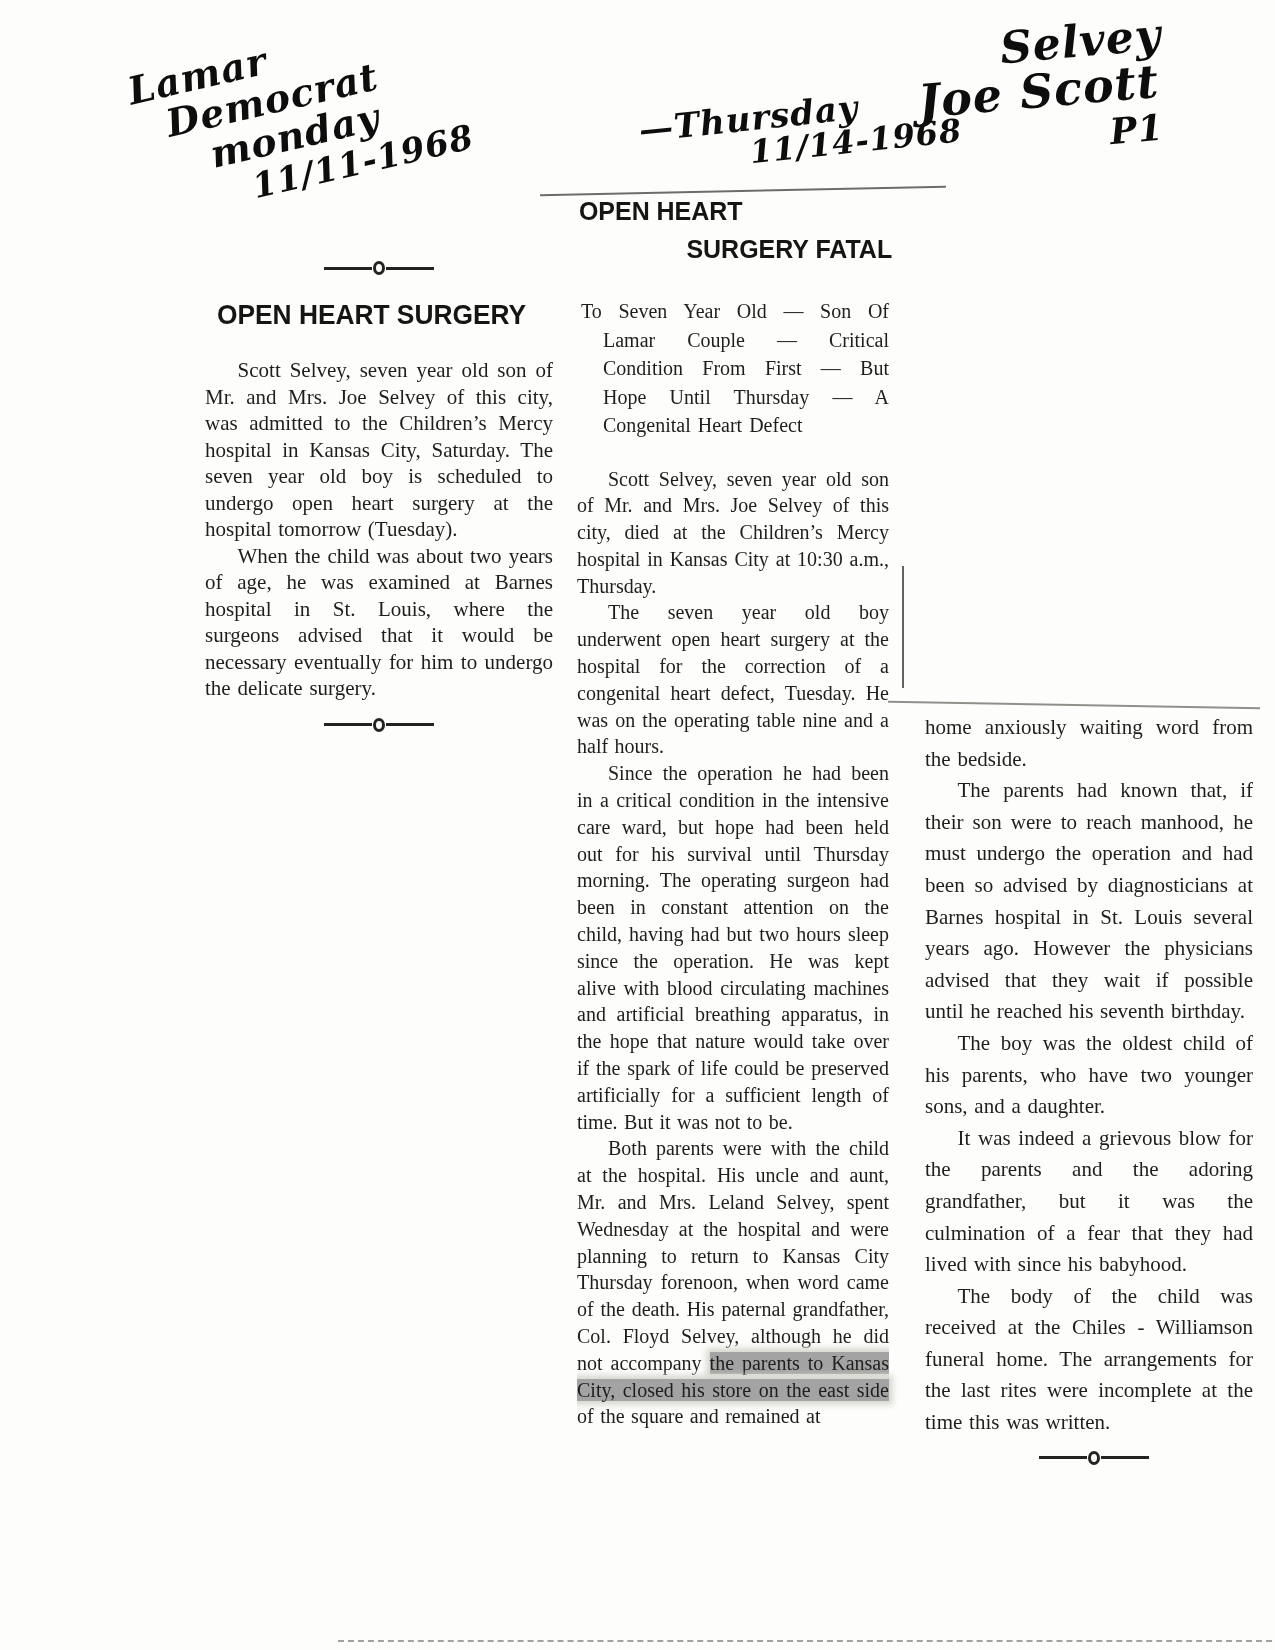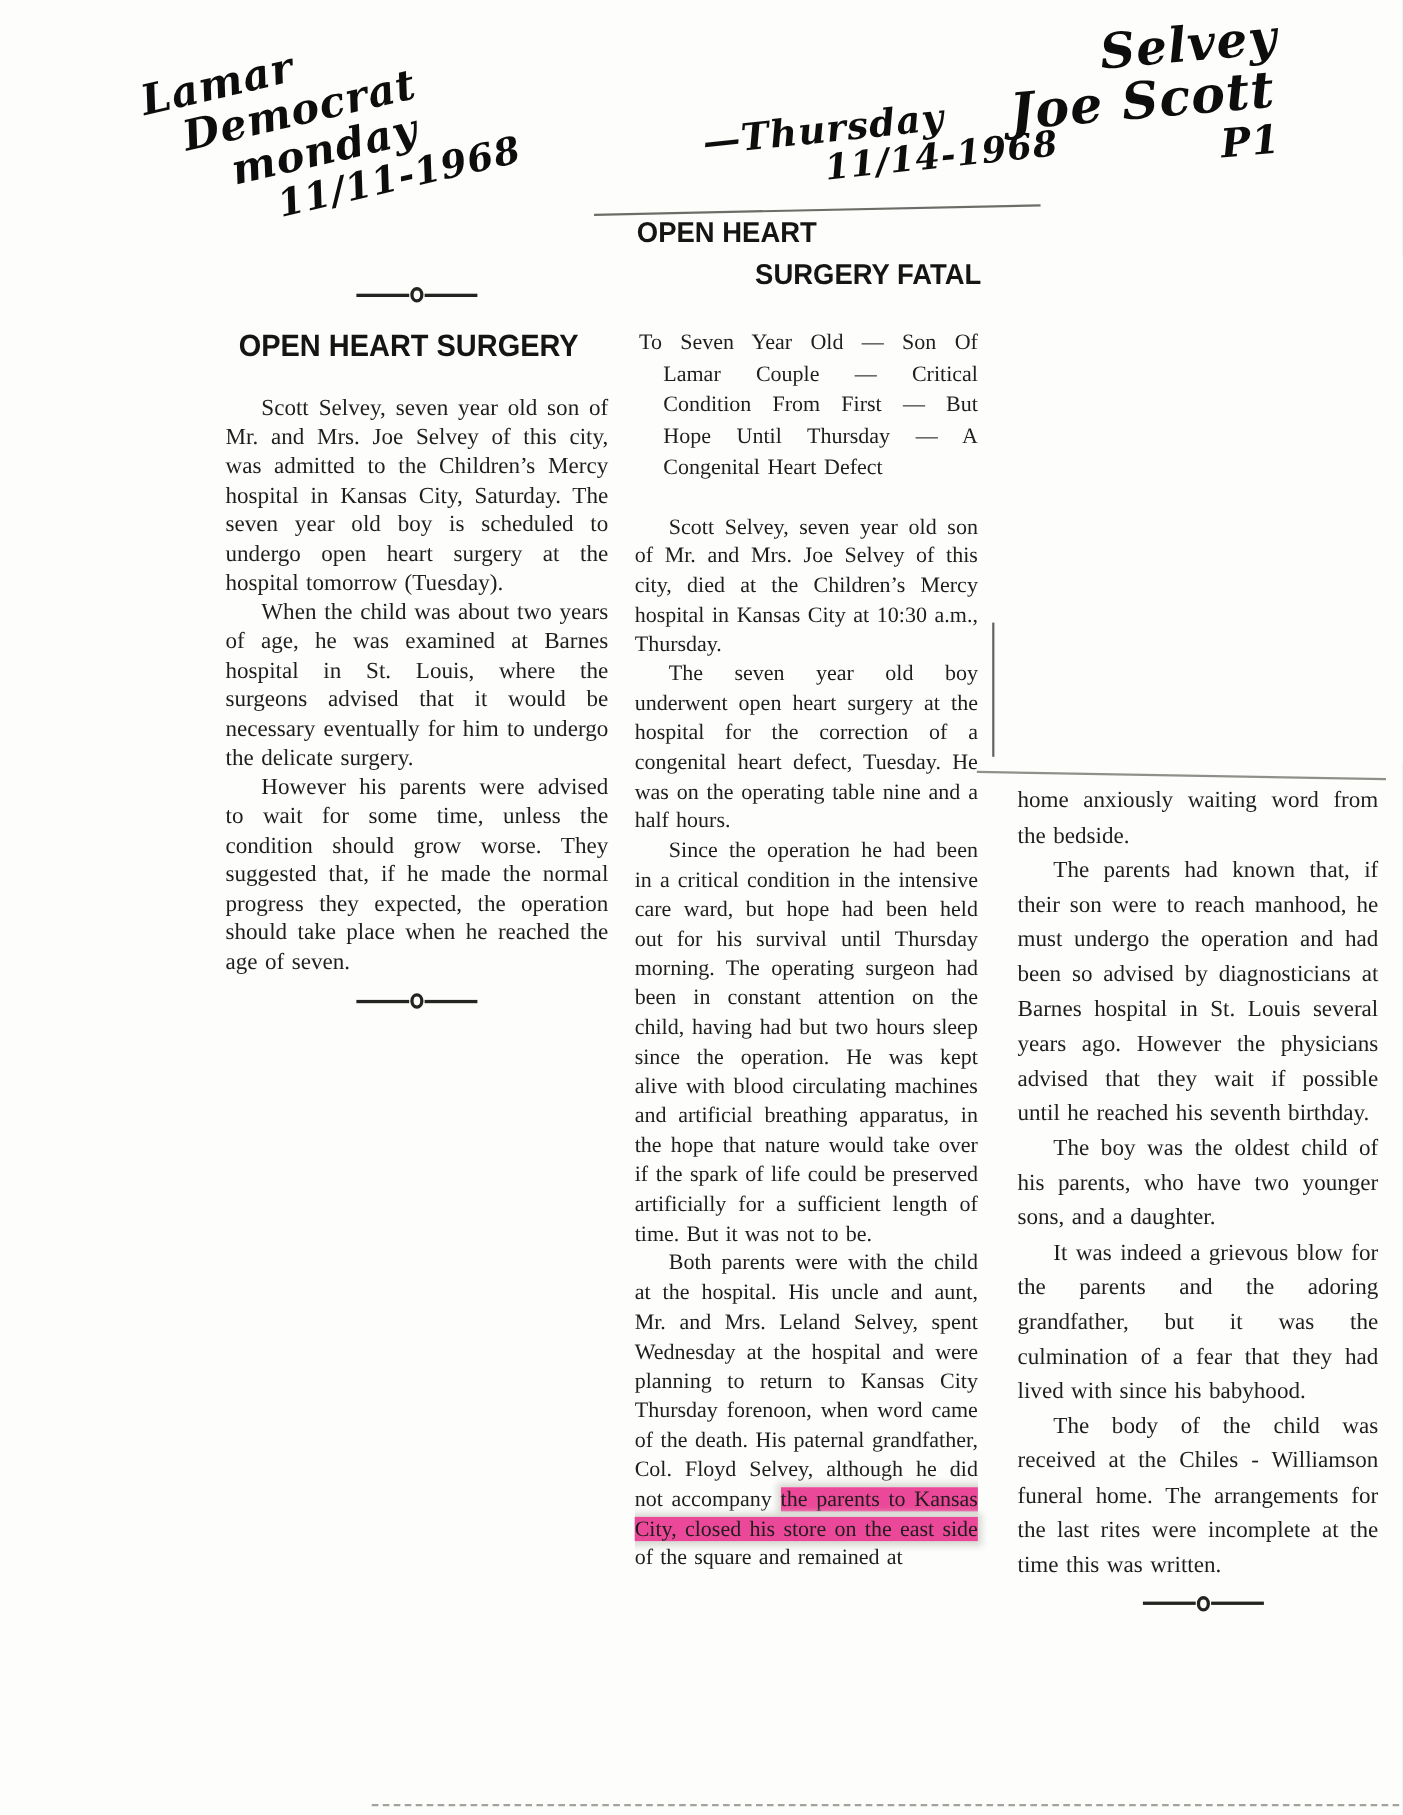--- a/index.html
+++ b/index.html
@@ -101,21 +101,21 @@
     width:12px;height:14px;
     border:3px solid #23231f;border-radius:50%;
     box-sizing:border-box;margin:0 1px;
   }
   .divider-top{margin-bottom:6px;}
   .col-left .divider-bottom{margin-top:16px;}
   .col-right .divider-bottom{margin-top:12px;margin-left:80px;margin-right:70px;}
 
   
   .smudge{
-    background:#ec4899;
+    background:#a3a3a3;
     box-shadow:0 0 6px 4px #d8d8d2;
   }
 </style>
 </head>
 <body>
 
 <div class="page">
 
   <div class="note note-tl">
     <div class="l1">Lamar</div>
@@ -142,21 +142,20 @@
 
   <article class="col col-left">
     <div class="divider divider-top">
       <span class="d-line"></span>
       <span class="d-dot"></span>
       <span class="d-line"></span>
     </div>
     <h1 class="headline-left">OPEN HEART SURGERY</h1>
     <p class="body-text">Scott Selvey, seven year old son of Mr. and Mrs. Joe Selvey of this city, was admitted to the Children’s Mercy hospital in Kansas City, Saturday. The seven year old boy is scheduled to undergo open heart surgery at the hospital tomorrow (Tuesday).</p>
     <p class="body-text">When the child was about two years of age, he was examined at Barnes hospital in St. Louis, where the surgeons advised that it would be necessary eventually for him to undergo the delicate surgery.</p>
-    <p class="body-text">However his parents were advised to wait for some time, unless the condition should grow worse. They suggested that, if he made the normal progress they expected, the operation should take place when he reached the age of seven.</p>
     <div class="divider divider-bottom">
       <span class="d-line"></span>
       <span class="d-dot"></span>
       <span class="d-line"></span>
     </div>
   </article>
 
   <article class="col col-mid">
     <h1 class="headline-mid">
       <span class="hl1">OPEN HEART</span>

